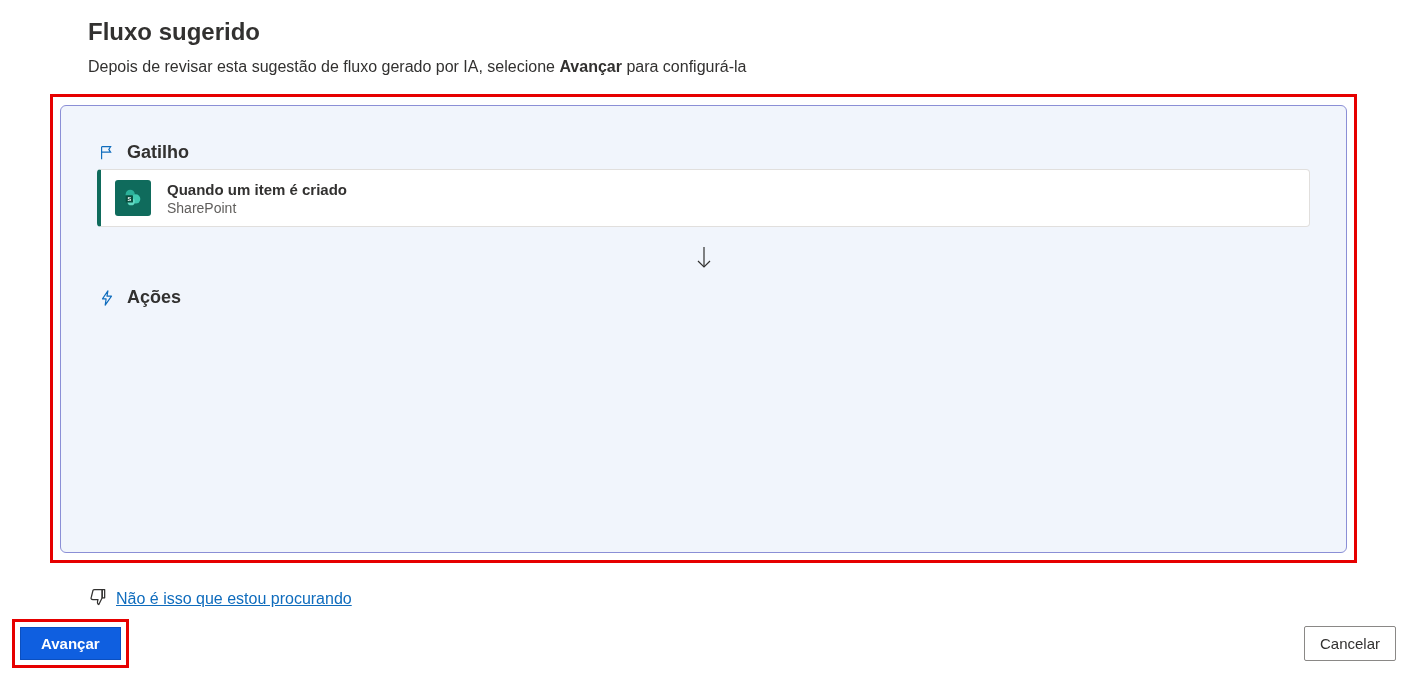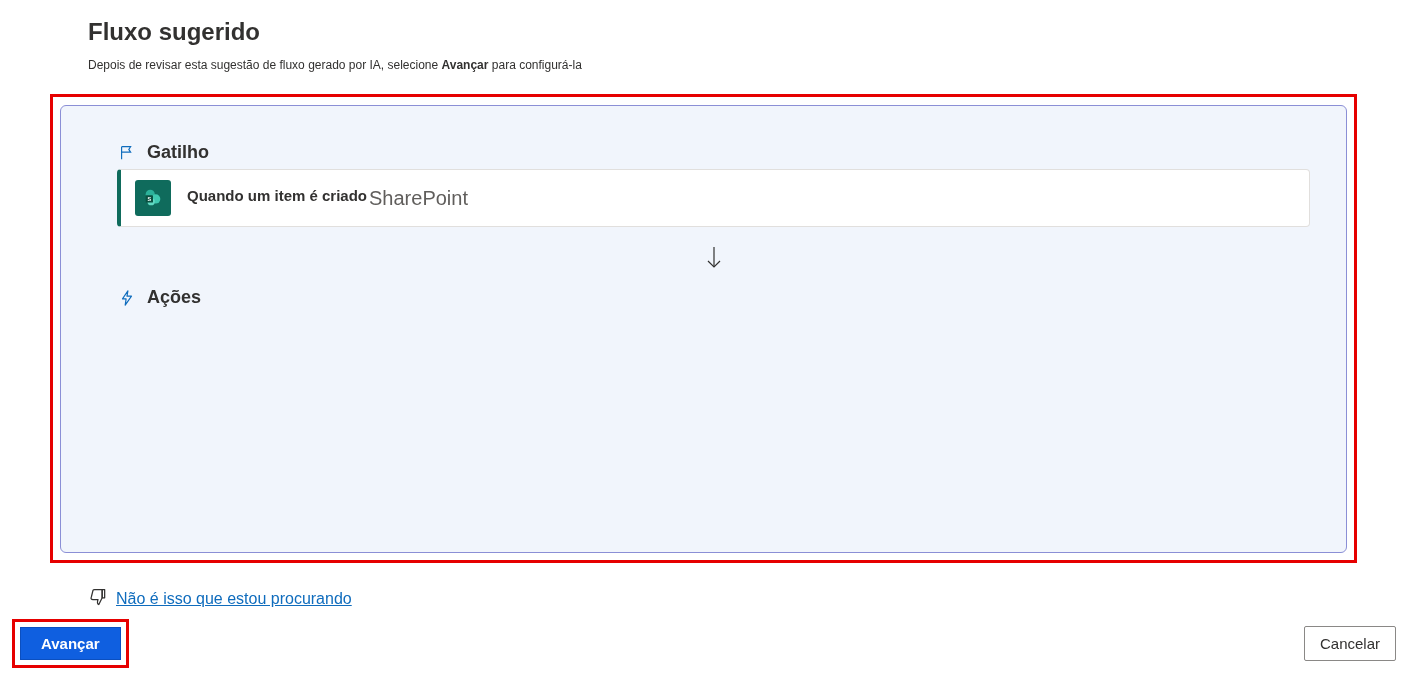--- a/index.html
+++ b/index.html
@@ -15,21 +15,21 @@
       height: 683px;
       position: relative;
     }
     .page-title {
       font-size: 24px;
       font-weight: 600;
       color: #323130;
       margin: 18px 0 0 88px;
     }
     .page-description {
-      font-size: 12px;
+      font-size: 16px;
       color: #323130;
       margin: 12px 0 0 88px;
     }
     .page-description strong {
       font-weight: 700;
     }
     .flow-box-outer {
       position: absolute;
       left: 50px;
       top: 94px;
@@ -39,21 +39,21 @@
     }
     .flow-box {
       position: absolute;
       left: 7px;
       top: 8px;
       right: 7px;
       bottom: 7px;
       background: #f1f5fc;
       border: 1px solid #8b8fd6;
       border-radius: 6px;
-      padding: 36px 36px 28px 56px;
+      padding: 36px 36px 28px 36px;
     }
     .section-header {
       display: flex;
       align-items: center;
       gap: 10px;
       margin-bottom: 6px;
     }
     .section-header .icon-wrap {
       width: 20px;
       height: 20px;
@@ -89,32 +89,31 @@
       border-radius: 3px;
       display: flex;
       align-items: center;
       justify-content: center;
       flex-shrink: 0;
     }
     .step-icon.sharepoint { background: #0f6b5c; }
     .step-icon.outlook { background: #0a5cc4; }
     .step-text {
       display: flex;
-      flex-direction: row;
+      flex-direction: column;
       gap: 2px;
     }
     .step-title {
       font-size: 15px;
       font-weight: 600;
       color: #323130;
     }
     .step-sub {
-      font-size: 20px;
+      font-size: 14px;
       color: #605e5c;
-      text-align: center;
     }
     .arrow-down {
       display: flex;
       justify-content: center;
       margin: 18px 0 16px 0;
     }
     .feedback-row {
       position: absolute;
       left: 88px;
       top: 587px;

